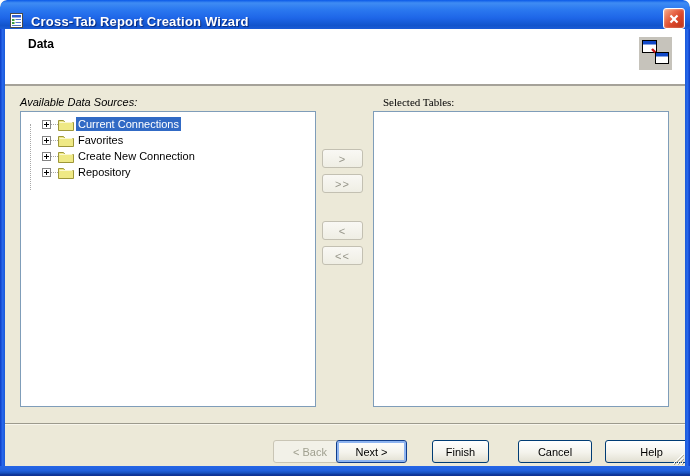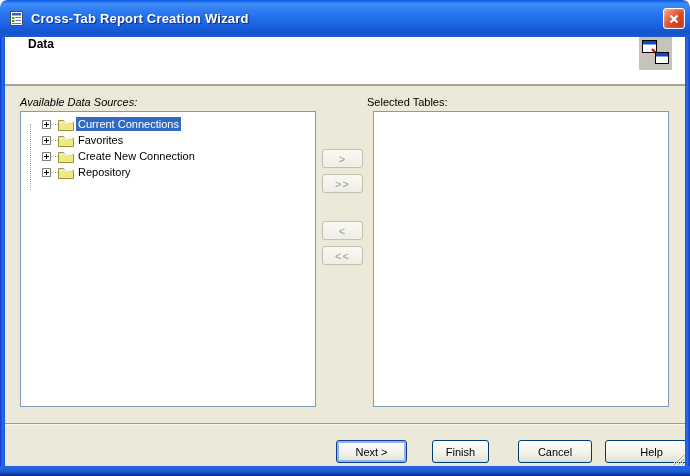--- a/index.html
+++ b/index.html
@@ -6,24 +6,24 @@
   *{box-sizing:border-box;}
   body{font-family:"Liberation Sans","DejaVu Sans",sans-serif;}
 
   .window{
     position:relative;width:690px;height:476px;overflow:hidden;
     background:#ECE9D8;border-radius:7px 7px 0 0;
   }
 
   
   .titlebar{
-    position:absolute;left:0;top:0;width:690px;height:37px;z-index:10;
+    position:absolute;left:0;top:0;width:690px;height:29px;z-index:10;
     background:linear-gradient(to bottom,#0A59E8 0%,#3F8CF3 10%,#2B79F0 32%,#1E66E8 62%,#1254CC 88%,#1B5CD6 100%);
     border-radius:7px 7px 0 0;
-    display:flex;align-items:center;padding:0 5px 0 8px;
+    display:flex;align-items:flex-end;padding:0 5px 0 8px;
   }
   .titlebar-icon{width:17px;height:17px;margin-right:6px;flex:none;display:flex;}
   .title-text{
     color:#fff;font-weight:bold;font-size:13px;letter-spacing:.2px;
     text-shadow:1px 1px 1px rgba(0,20,90,.75);flex:1;white-space:nowrap;overflow:hidden;
   }
   .close-btn{
     width:22px;height:21px;flex:none;border-radius:3px;cursor:pointer;
     border:1px solid #fff;
     background:linear-gradient(135deg,#F5AE8E 0%,#E8694A 35%,#D9462A 60%,#BB3316 100%);
@@ -41,21 +41,21 @@
   
   .wiz-header{position:absolute;left:5px;right:5px;top:29px;height:55px;background:#FFFFFF;z-index:2;}
   .wiz-title{position:absolute;left:23px;top:8px;font-size:12px;font-weight:bold;color:#000;}
   .wiz-subtitle{position:absolute;left:44px;top:25px;font-size:12px;color:#000;}
   .wiz-header-icon{position:absolute;right:13px;top:8px;width:33px;height:33px;display:flex;}
   .header-sep{position:absolute;left:0;right:0;top:84px;height:2px;background:#A5A299;z-index:2;}
 
   
   .panel-label{position:absolute;font-size:11px;color:#000;z-index:2;}
   .label-available{left:20px;top:96px;font-style:italic;}
-  .label-selected{left:367px;top:96px;}
+  .label-selected{left:383px;top:96px;font-family:Liberation Serif, serif;}
 
   .tree-box{
     position:absolute;left:20px;top:111px;width:296px;height:296px;z-index:2;
     background:#fff;border:1px solid #7F9DB9;overflow:hidden;padding:4px 16px;
   }
   .list-box{
     position:absolute;left:373px;top:111px;width:296px;height:296px;z-index:2;
     background:#fff;border:1px solid #7F9DB9;
   }
   .tree-row{height:16px;display:flex;align-items:center;position:relative;}
@@ -219,20 +219,21 @@
   </div>
 
   <div class="xfer-btn xfer-1">&gt;</div>
   <div class="xfer-btn xfer-2">&gt;&gt;</div>
   <div class="xfer-btn xfer-3">&lt;</div>
   <div class="xfer-btn xfer-4">&lt;&lt;</div>
 
   <div class="list-box"></div>
 
   <div class="footer-sep"></div>
+  <div class="btn btn-back">&lt; Back</div>
   <div class="btn btn-next">Next &gt;</div>
   <div class="btn btn-finish">Finish</div>
   <div class="btn btn-cancel">Cancel</div>
   <div class="btn btn-help">Help</div>
 
   <span class="resize-grip">
     <svg width="13" height="13" viewBox="0 0 13 13">
       <line x1="12" y1="2" x2="2" y2="12" stroke="#FFFFFF" stroke-width="1"></line>
       <line x1="13" y1="3" x2="3" y2="13" stroke="#A9A593" stroke-width="1"></line>
       <line x1="12" y1="6" x2="6" y2="12" stroke="#FFFFFF" stroke-width="1"></line>

